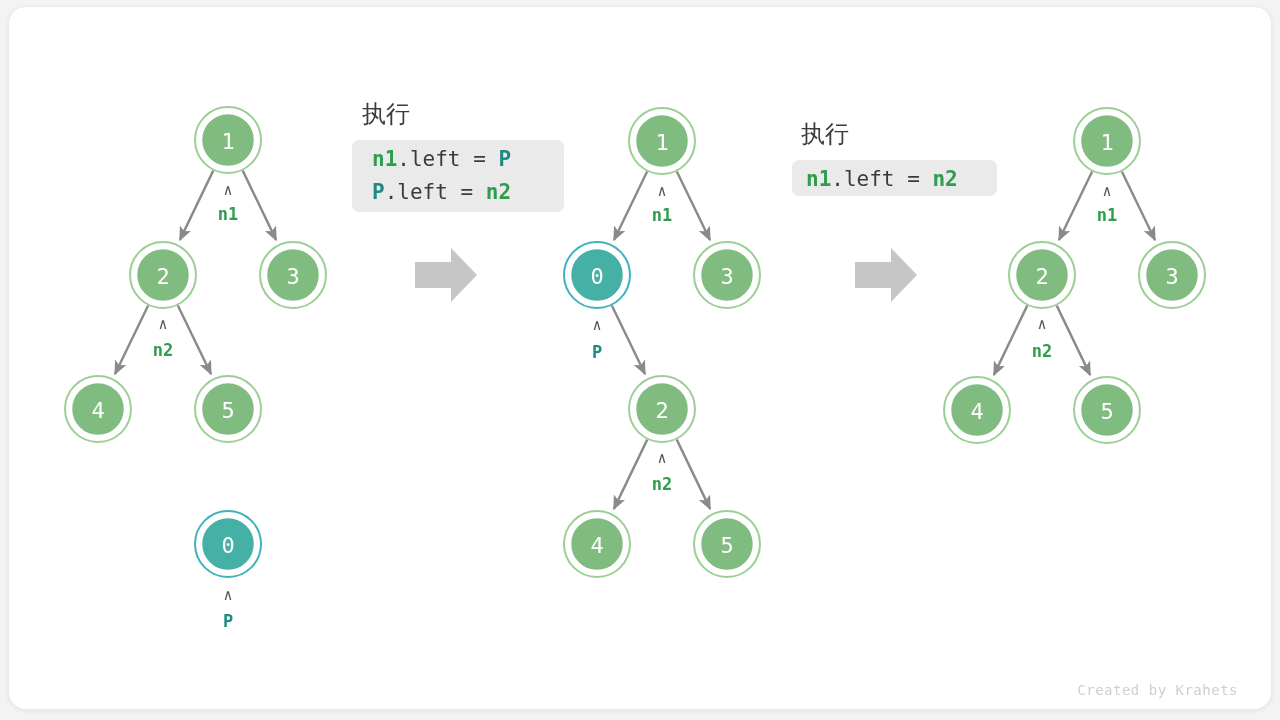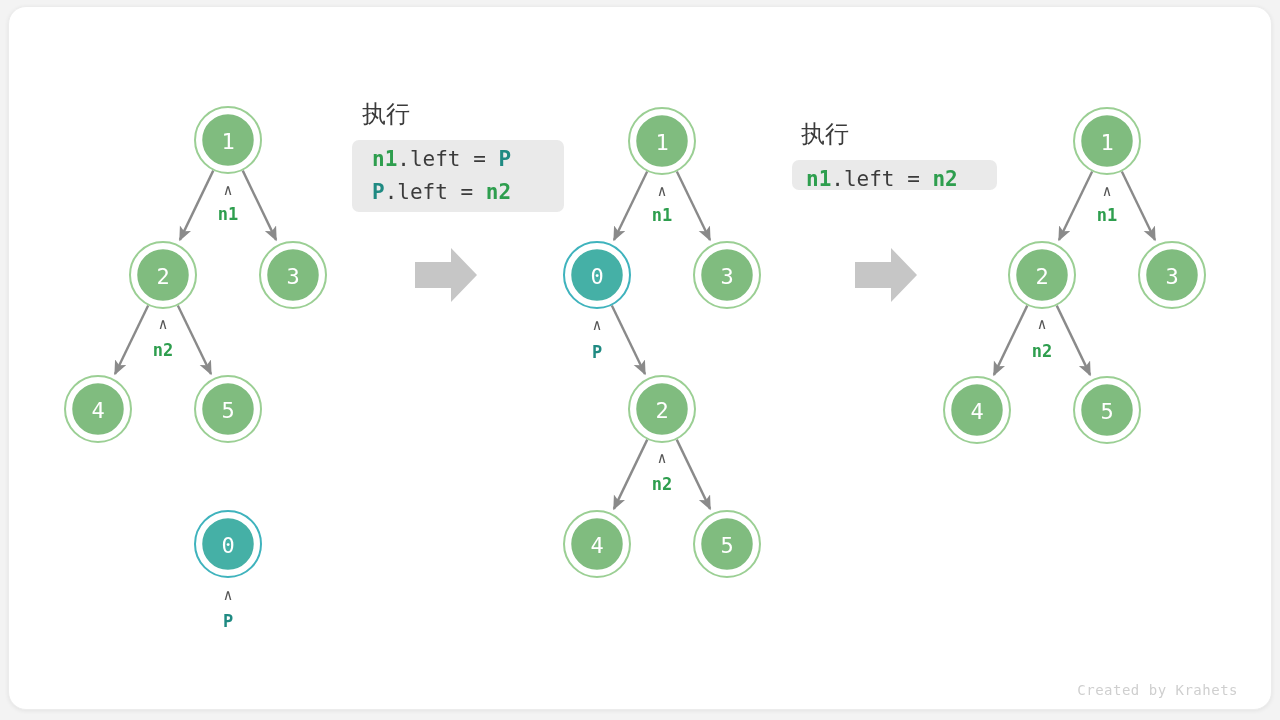--- a/index.html
+++ b/index.html
@@ -228,17 +228,17 @@
           <circle cx="1107" cy="410" r="27" fill="#80bc7f" stroke="#ffffff" stroke-width="2.5"></circle>
           <text x="1107" y="411" class="node-val">5</text>
         </g>
       </g>
     </svg>
 
   <div id="overlays">
       <div class="exec-title" style="left: 362px; top: 98px;">执行</div>
       <div class="code-box" style="left: 352px; top: 140px; width: 212px; height: 72px; padding: 3px 20px;"><div><span class="v-green">n1</span><span>.left = </span><span class="v-teal">P</span></div><div><span class="v-teal">P</span><span>.left = </span><span class="v-green">n2</span></div></div>
       <div class="exec-title" style="left: 801px; top: 118px;">执行</div>
-      <div class="code-box" style="left: 792px; top: 160px; width: 205px; height: 30px; padding: 3px 14px;"><div><span class="v-green">n1</span><span>.left = </span><span class="v-green">n2</span></div></div>
+      <div class="code-box" style="left: 792px; top: 160px; width: 205px; height: 36px; padding: 3px 14px;"><div><span class="v-green">n1</span><span>.left = </span><span class="v-green">n2</span></div></div>
     </div>
 
   <div class="credit">Created by Krahets</div>
 </div>
 
 </body></html>

